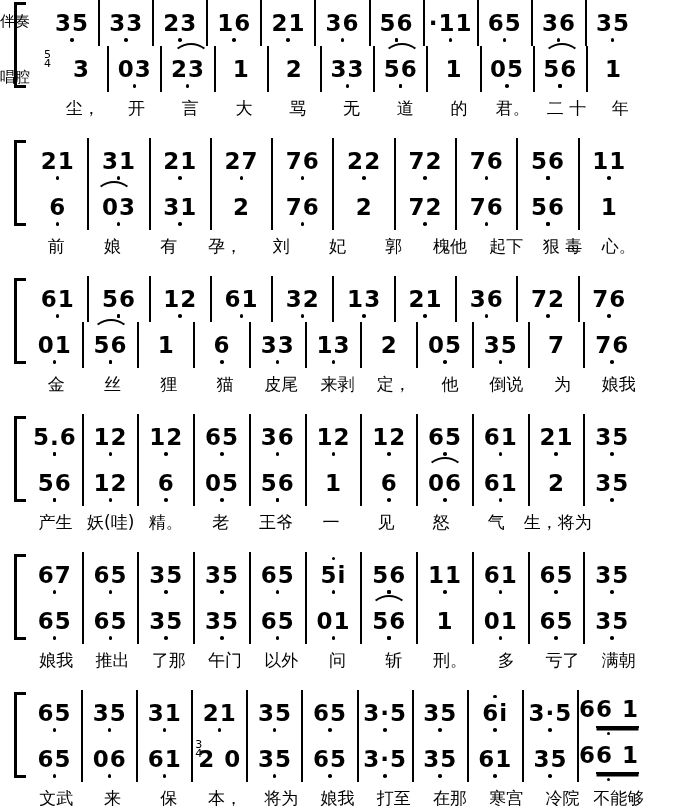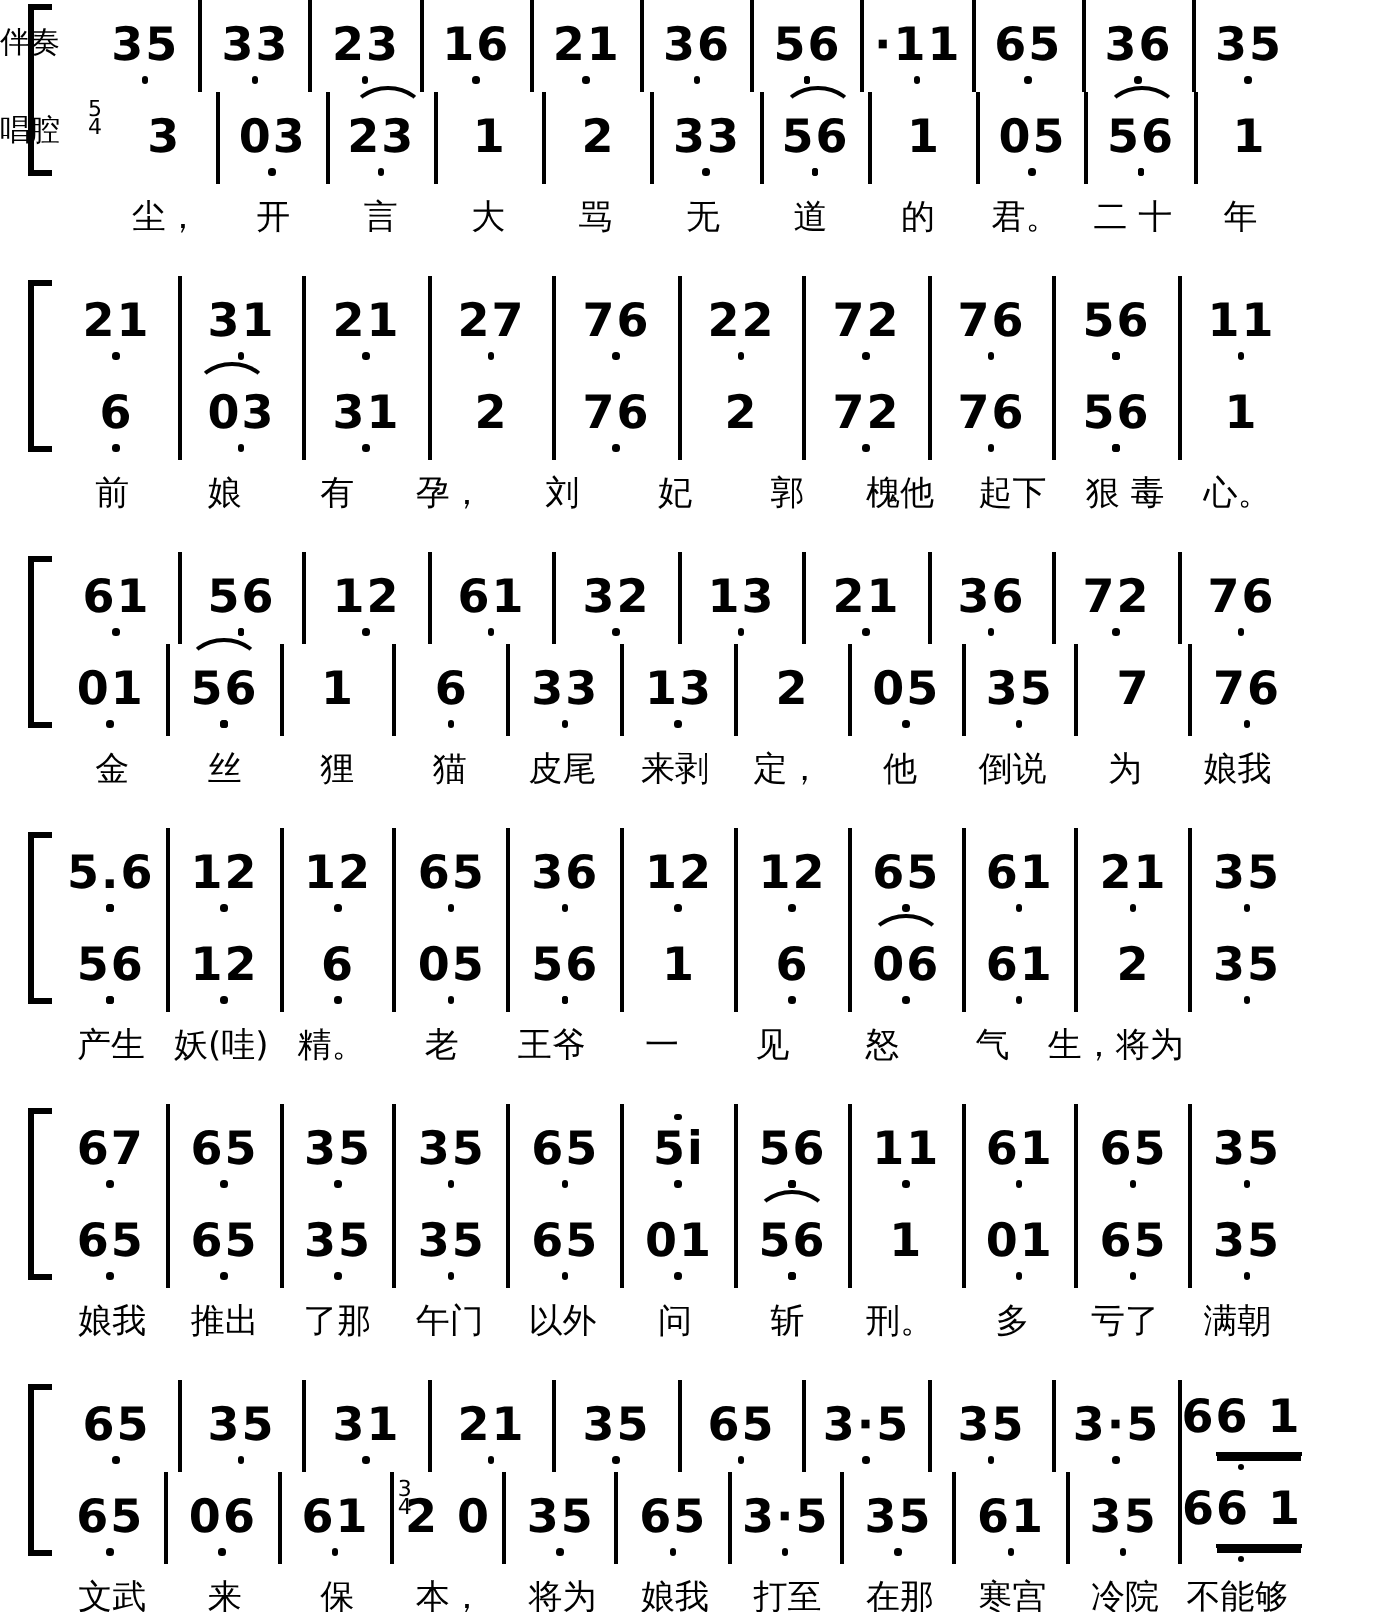--- a/index.html
+++ b/index.html
@@ -22,21 +22,21 @@
     position:absolute;left:14px;top:2px;
     width:12px;height:86px;
     border-left:3px solid #000;
     border-top:3px solid #000;
     border-bottom:3px solid #000;
     box-sizing:border-box;
   }
 
   
   .staff{
-    position:absolute;left:28px;right:0;top:0;height:46px;
+    position:absolute;left:28px;right:12px;top:0;height:46px;
     display:flex;align-items:flex-end;
   }
   .cell{
     flex:1 1 0;
     display:flex;align-items:center;justify-content:center;
     height:46px;
     position:relative;
     border-right:2px solid #000;
     box-sizing:border-box;
   }
@@ -140,21 +140,21 @@
           </div>
         <div class="cell">
             <span class="note">3<span class="dotu">6</span></span>
           </div>
         <div class="cell noline">
             <span class="note">3<span class="dotu">5</span></span>
           </div>
       </div>
     </div>
     <div class="row">
-      <div class="label" style="top:10px;">唱腔</div>
+      <div class="label" style="top:22px;">唱腔</div>
       <div class="keysig" style="left:44px;top:4px;">
         <b>5</b>
         <b>4</b>
       </div>
       <div class="staff" style="left:56px;">
         <div class="cell">
             <span class="note">3</span>
           </div>
         <div class="cell">
             <span class="note">0<span class="dotu">3</span></span>
@@ -607,20 +607,23 @@
         <div class="cell">
             <span class="note"><span class="dotu">6</span>5</span>
           </div>
         <div class="cell">
             <span class="note">3·<span class="dotu">5</span></span>
           </div>
         <div class="cell">
             <span class="note">3<span class="dotu">5</span></span>
           </div>
         <div class="cell">
+            <span class="note"><span class="dotu">6</span><span class="doto">i</span></span>
+          </div>
+        <div class="cell">
             <span class="note">3·<span class="dotu">5</span></span>
           </div>
         <div class="cell noline">
             <span class="note"><span class="dotu">6</span><span class="beam2">6 1</span></span>
           </div>
       </div>
     </div>
     <div class="row">
       <div class="staff">
         <div class="cell">

